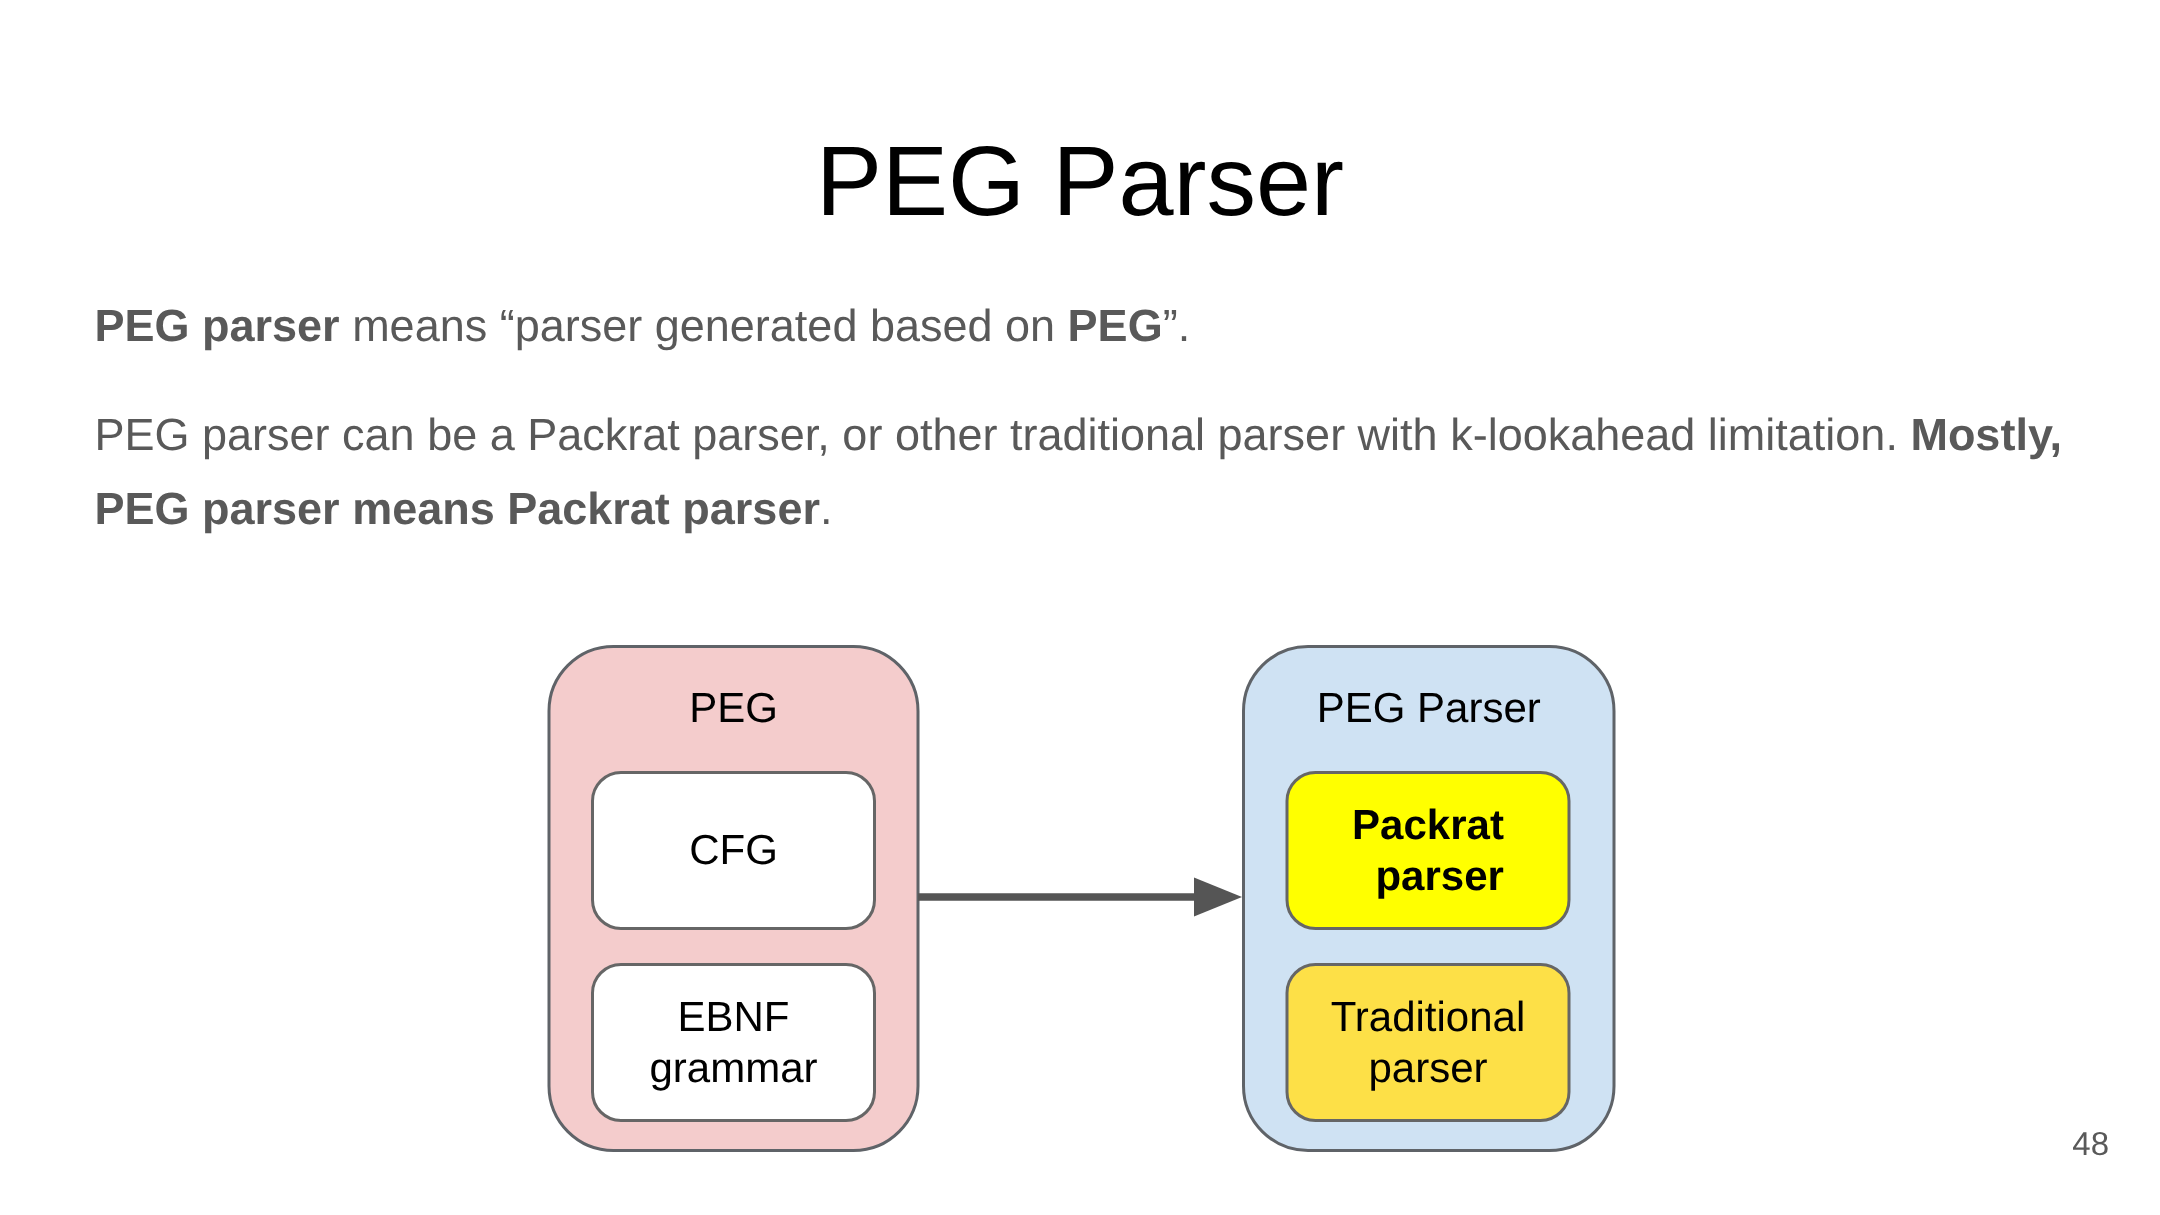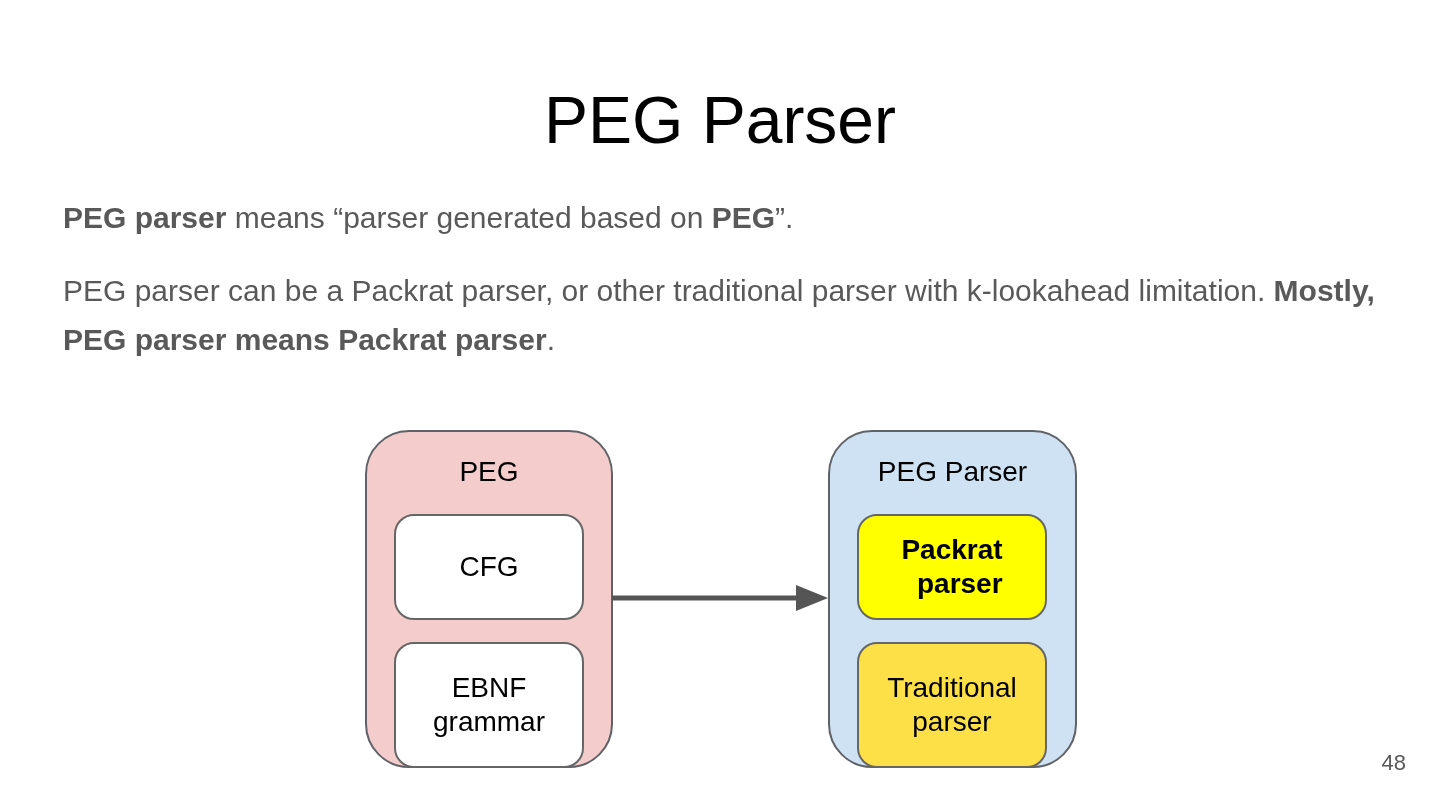--- a/index.html
+++ b/index.html
@@ -73,21 +73,21 @@
     display: flex;
     align-items: center;
     justify-content: center;
     text-align: center;
     font-size: 28px;
     line-height: 34px;
     color: #000000;
     white-space: pre-line;
   }
   .node-top { top: 82px; height: 106px; }
-  .node-bottom { top: 210px; height: 126px; }
+  .node-bottom { top: 210px; height: 106px; }
   .node-bold { font-weight: 700; text-align: right; }
 
   .arrow-svg {
     position: absolute;
     left: 612px;
     top: 583px;
     width: 217px;
     height: 30px;
   }
 

